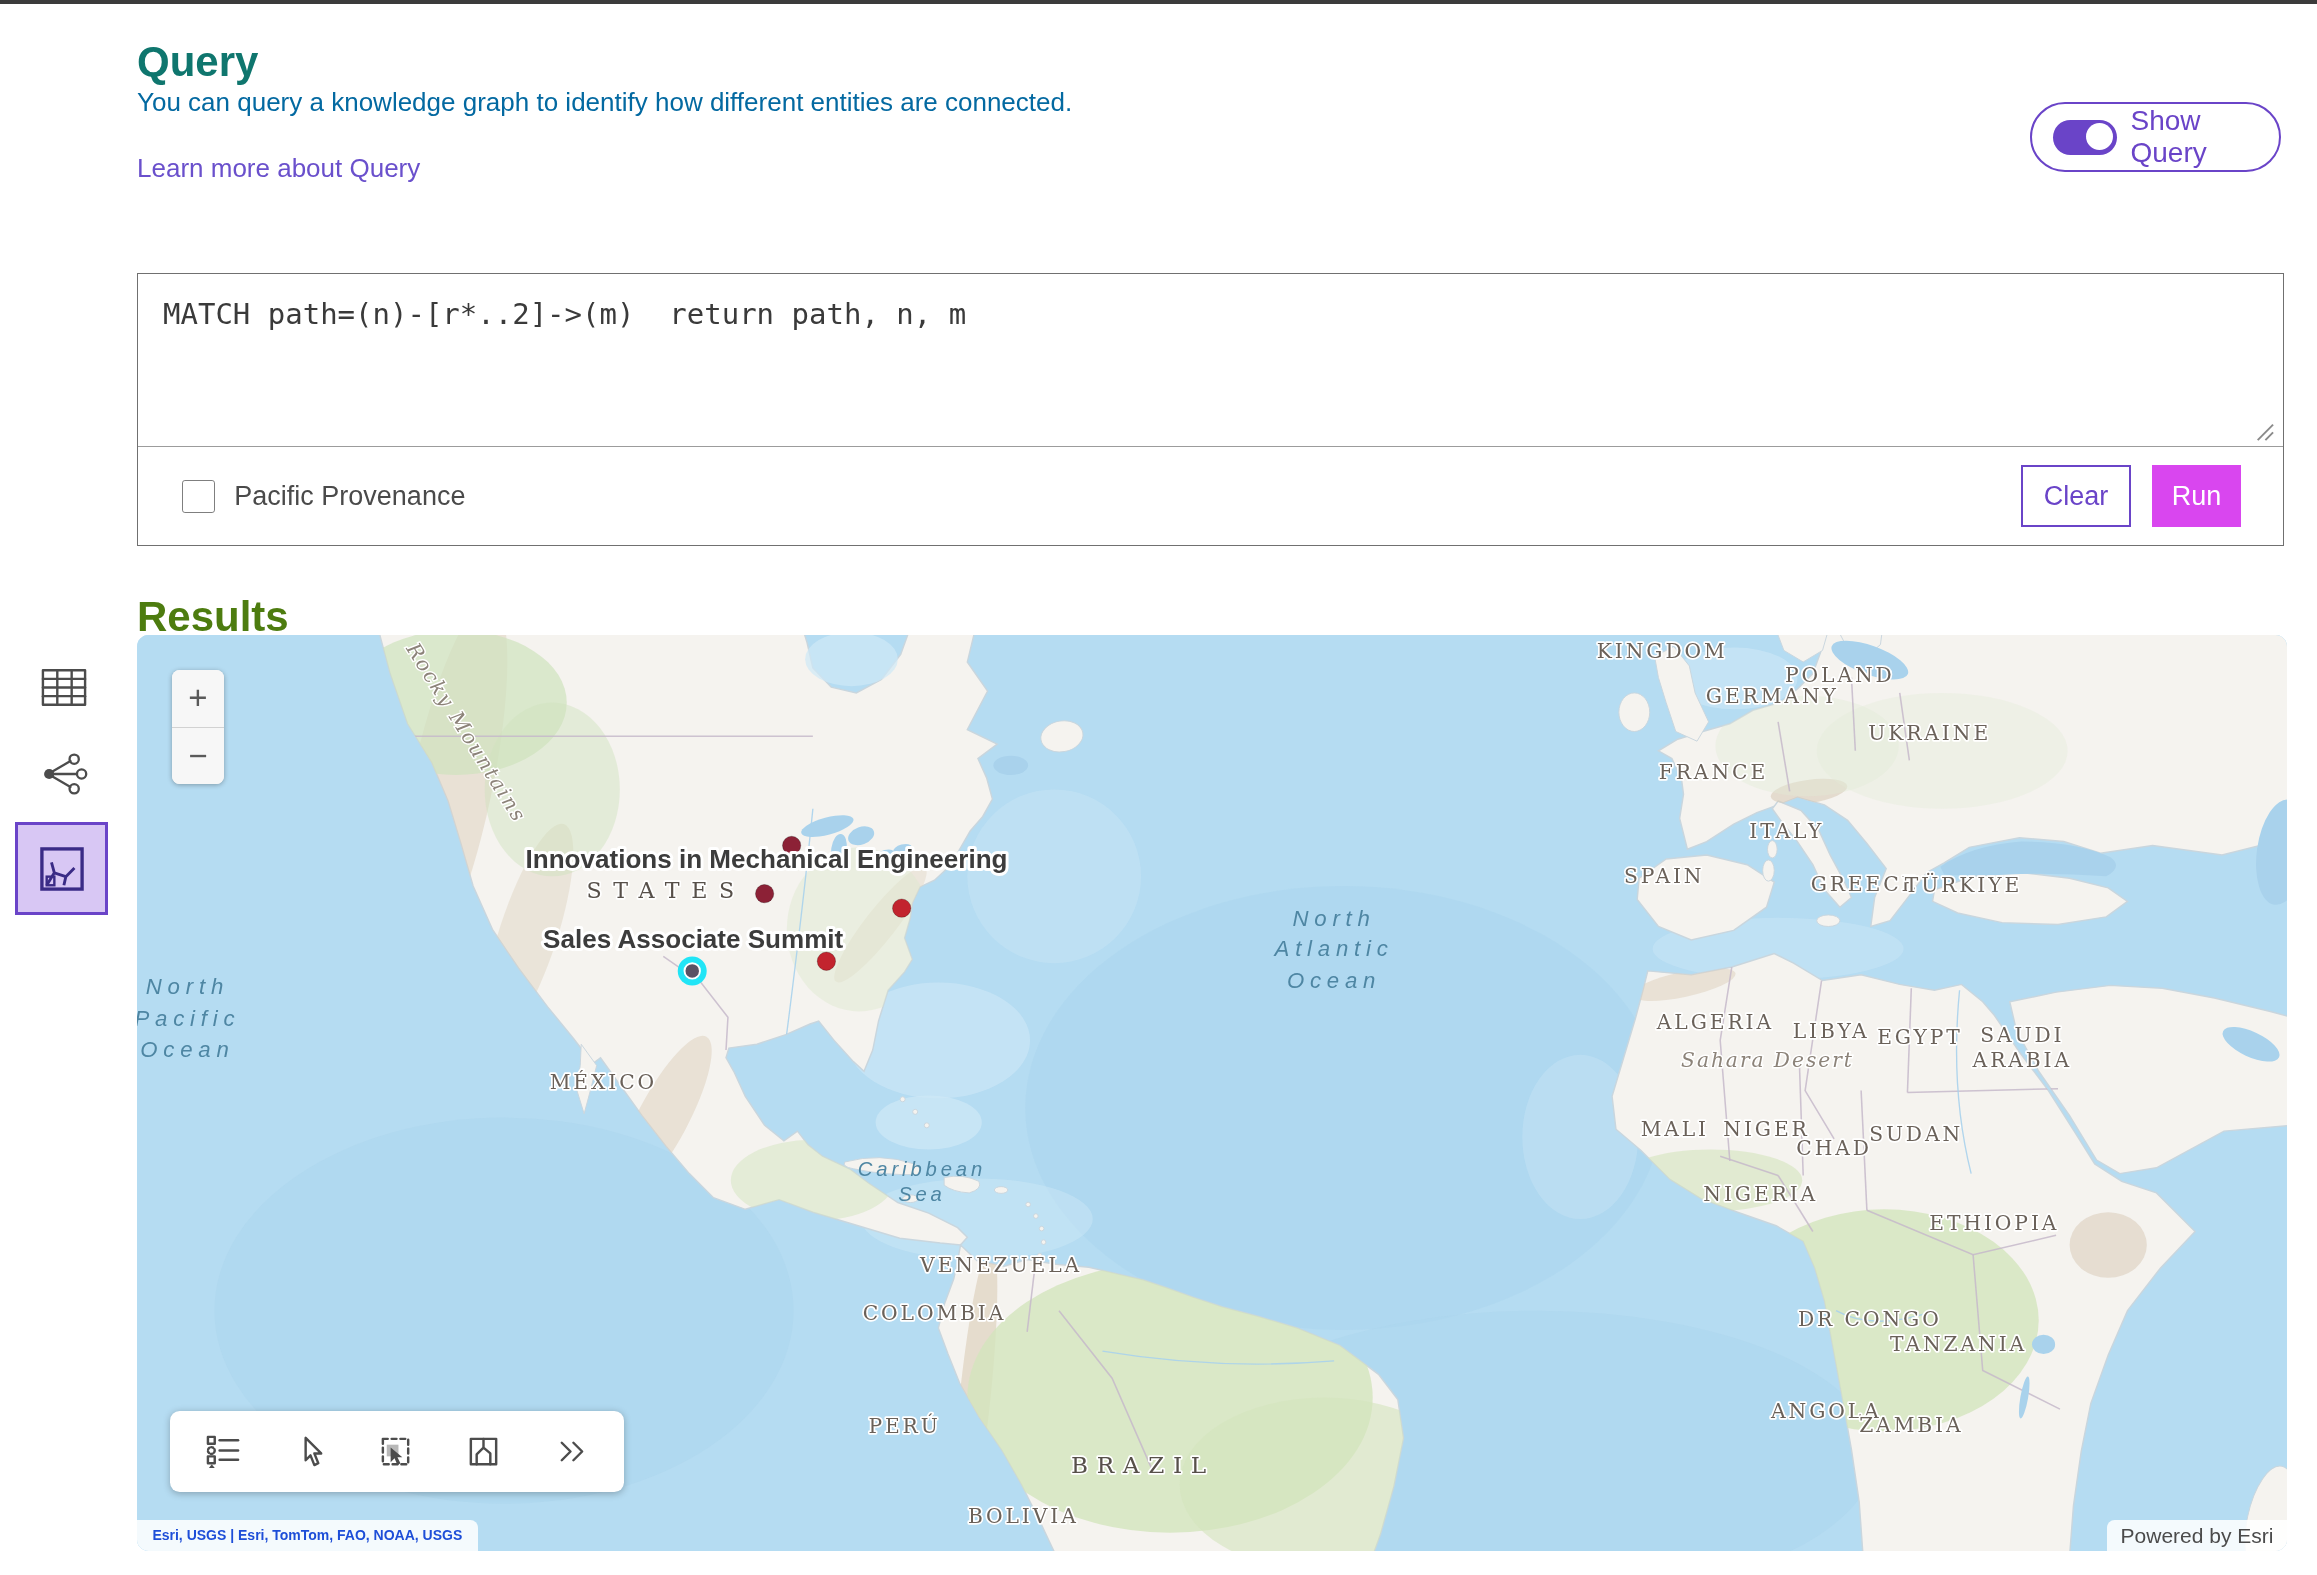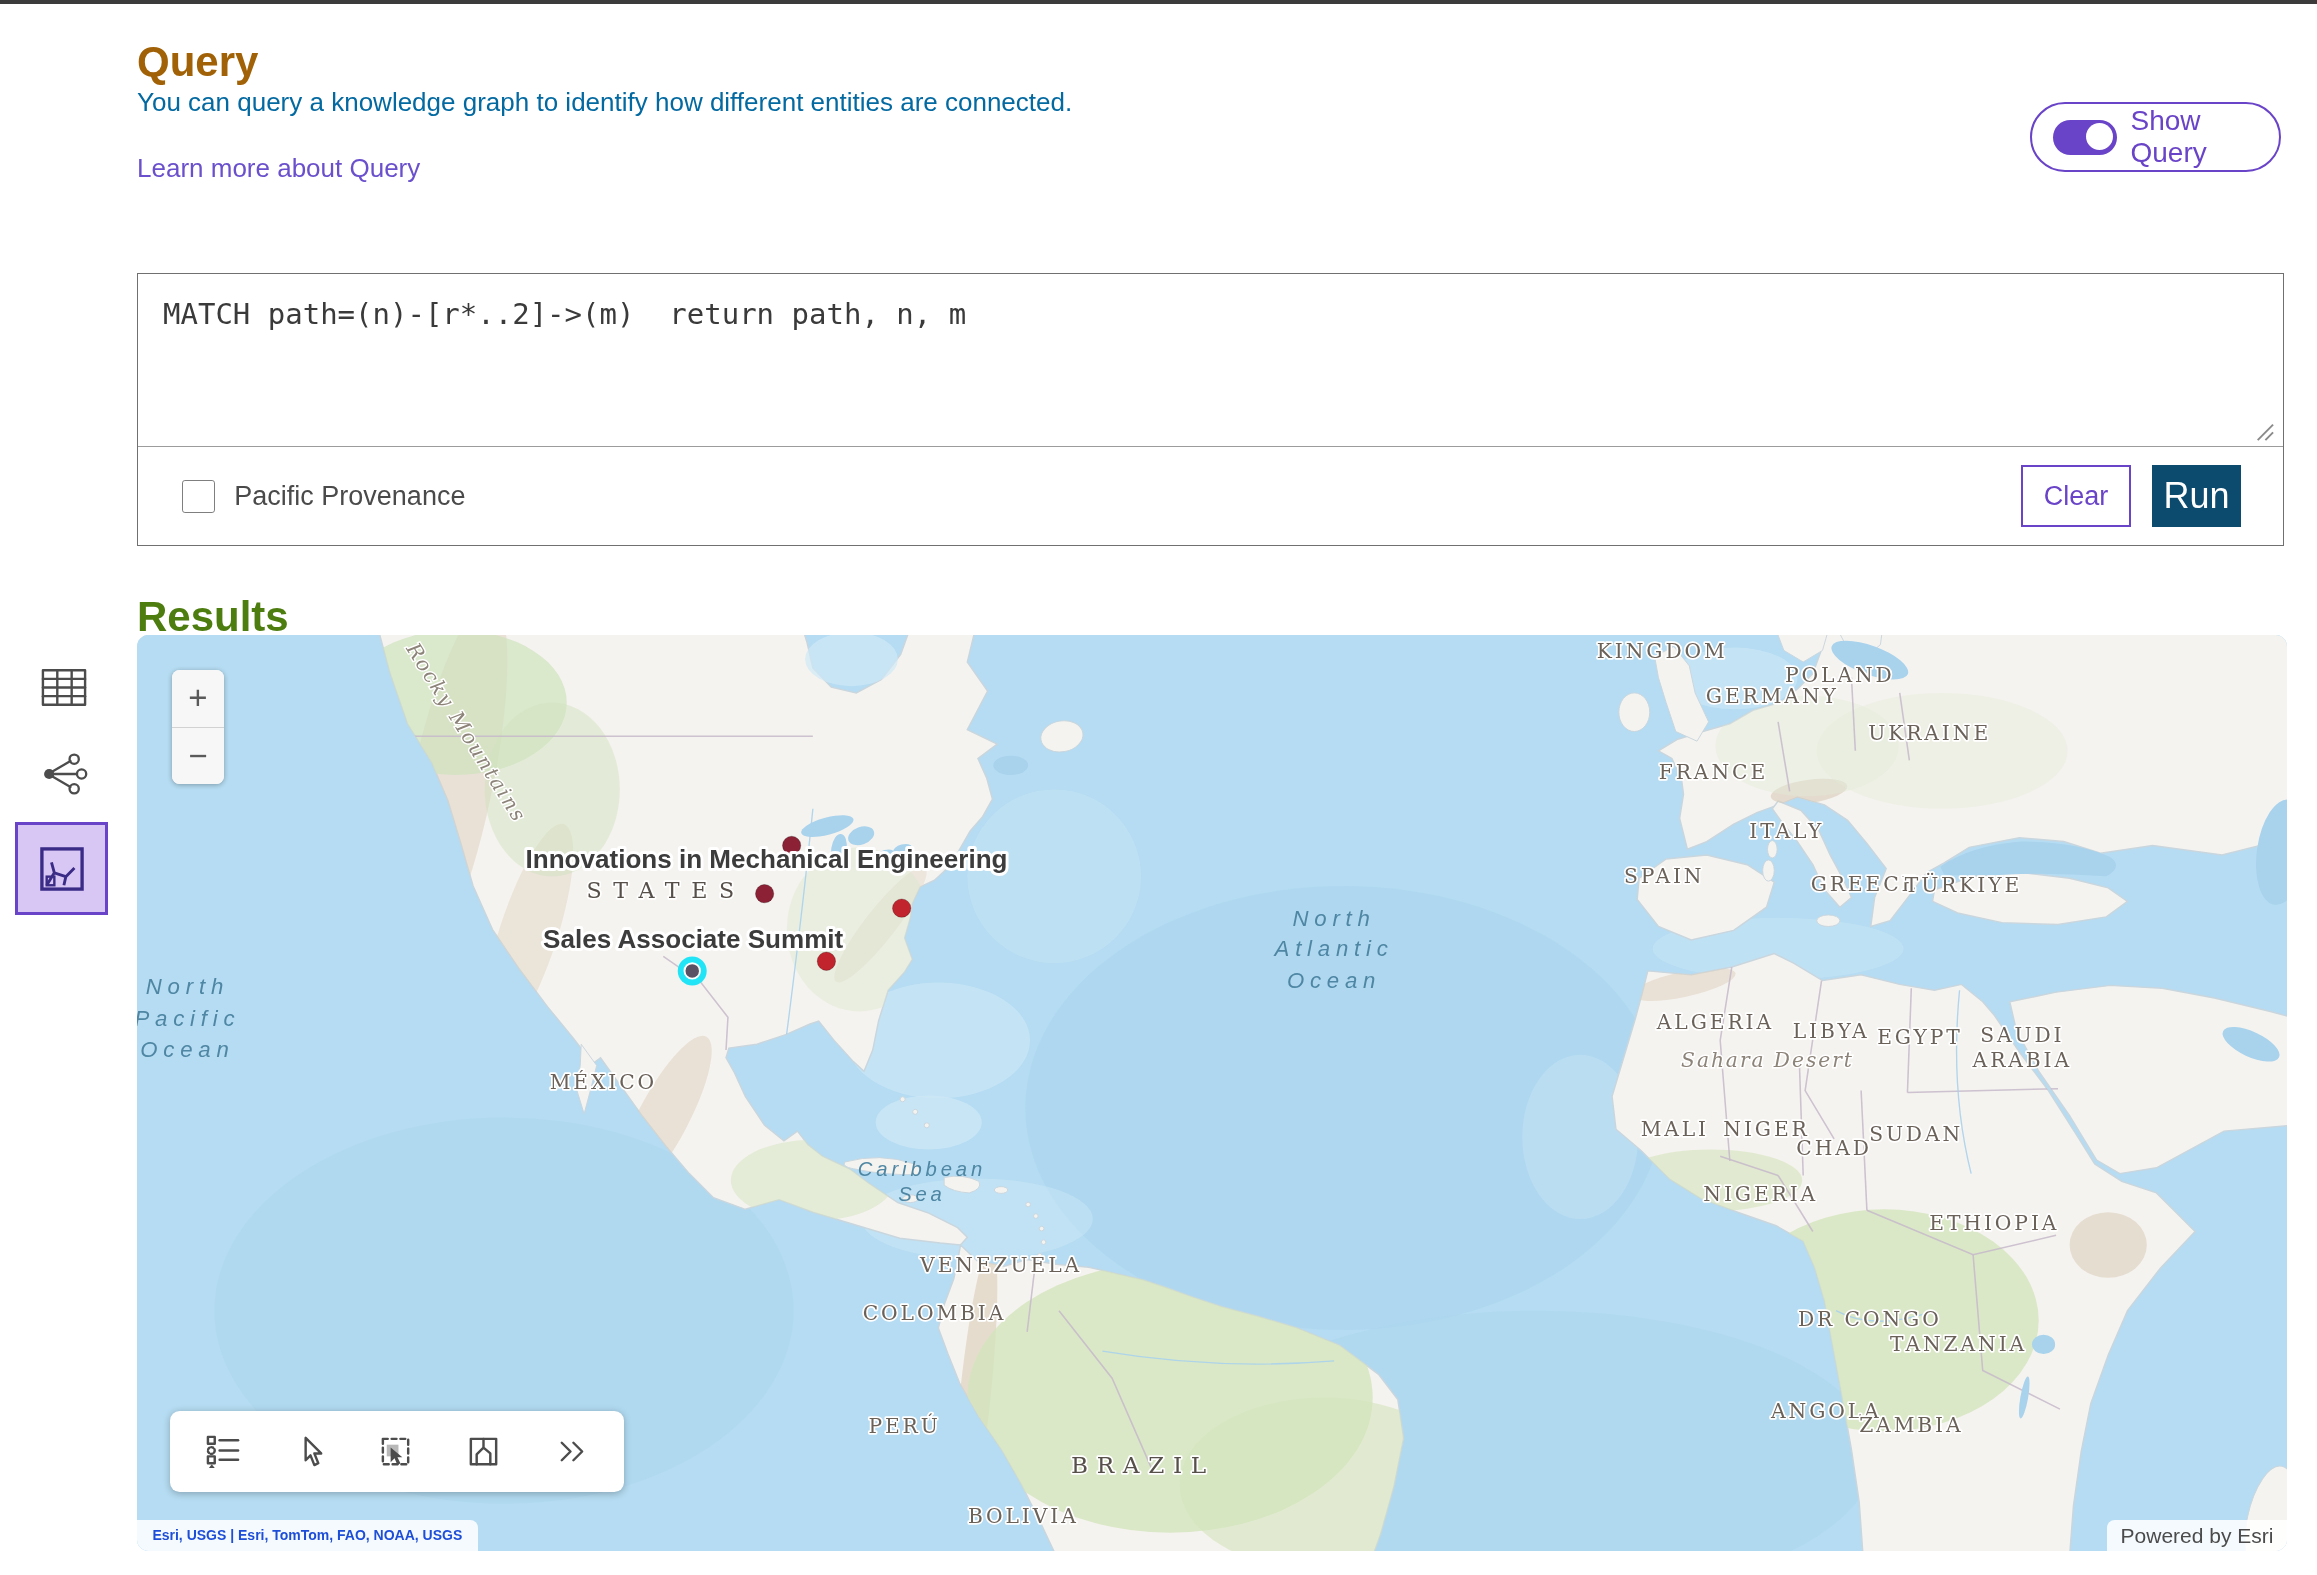--- a/index.html
+++ b/index.html
@@ -3,21 +3,21 @@
 <meta charset="utf-8">
 <style>
   html,body{margin:0;padding:0;}
   body{
     width:2317px;height:1576px;position:relative;background:#ffffff;
     font-family:"Liberation Sans",sans-serif;color:#4a4a4a;overflow:hidden;
   }
   .win-top{position:absolute;left:0;top:0;width:2317px;height:3.9px;background:#3b3b3b;}
 
   
-  .h1{position:absolute;left:137px;top:9.7px;font-size:42px;font-weight:700;color:#a16207;}
+  .h1{position:absolute;left:137px;top:9.7px;font-size:42px;font-weight:700;color:#0f766e;}
   .desc{position:absolute;left:137px;top:87px;font-size:26px;color:#0369a1;}
   .link{position:absolute;left:137px;top:153px;font-size:26px;color:#6a50cc;cursor:pointer;}
   .pill{
     position:absolute;left:2030px;top:102px;width:251px;height:70px;border:2.4px solid #6A44C8;
     border-radius:37px;display:flex;align-items:center;padding-left:21px;box-sizing:border-box;background:#fff;cursor:pointer;
   }
   .track{width:64px;height:35px;border-radius:17.4px;background:#6A44C8;position:relative;flex:0 0 auto;}
   .knob{position:absolute;right:3.9px;top:3.9px;width:27px;height:27px;border-radius:50%;background:#fff;}
   .pill-label{margin-left:13.5px;font-size:28px;color:#6A44C8;}
 
@@ -32,21 +32,21 @@
     position:absolute;left:0;right:0;bottom:0;height:99px;border-top:1px solid #9c9c9c;
     display:flex;align-items:center;padding:0 42px 0 44px;box-sizing:border-box;
   }
   .cb{width:31px;height:31px;border:1.9px solid #7f7f7f;border-radius:2.9px;background:#fff;flex:0 0 auto;cursor:pointer;}
   .cb-label{margin-left:19.3px;font-size:27px;color:#4a4a4a;}
   .spacer{flex:1;}
   .btn-clear{
     width:110px;height:62px;border:2.4px solid #6A44C8;background:#fff;color:#6A44C8;
     font-size:27px;font-family:inherit;cursor:pointer;margin-right:21px;
   }
-  .btn-run{width:89px;height:62px;border:none;background:#0c4a6e;color:#fff;font-size:36px;font-family:inherit;cursor:pointer;}
+  .btn-run{width:89px;height:62px;border:none;background:#d946ef;color:#fff;font-size:27px;font-family:inherit;cursor:pointer;}
 
   
   .h2{position:absolute;left:137px;top:558px;font-size:42px;font-weight:700;color:#4d7c0f;}
 
   .vs-item{position:absolute;left:39px;width:50px;height:46px;display:flex;align-items:center;justify-content:center;cursor:pointer;}
   .vs-table{top:664px;}
   .vs-graph{top:751px;}
   .vs-map{
     left:15.4px;top:822px;width:93px;height:93px;background:#D8C7F4;border:3.9px solid #6A44C8;
     box-sizing:border-box;display:flex;align-items:center;justify-content:center;position:absolute;cursor:pointer;

